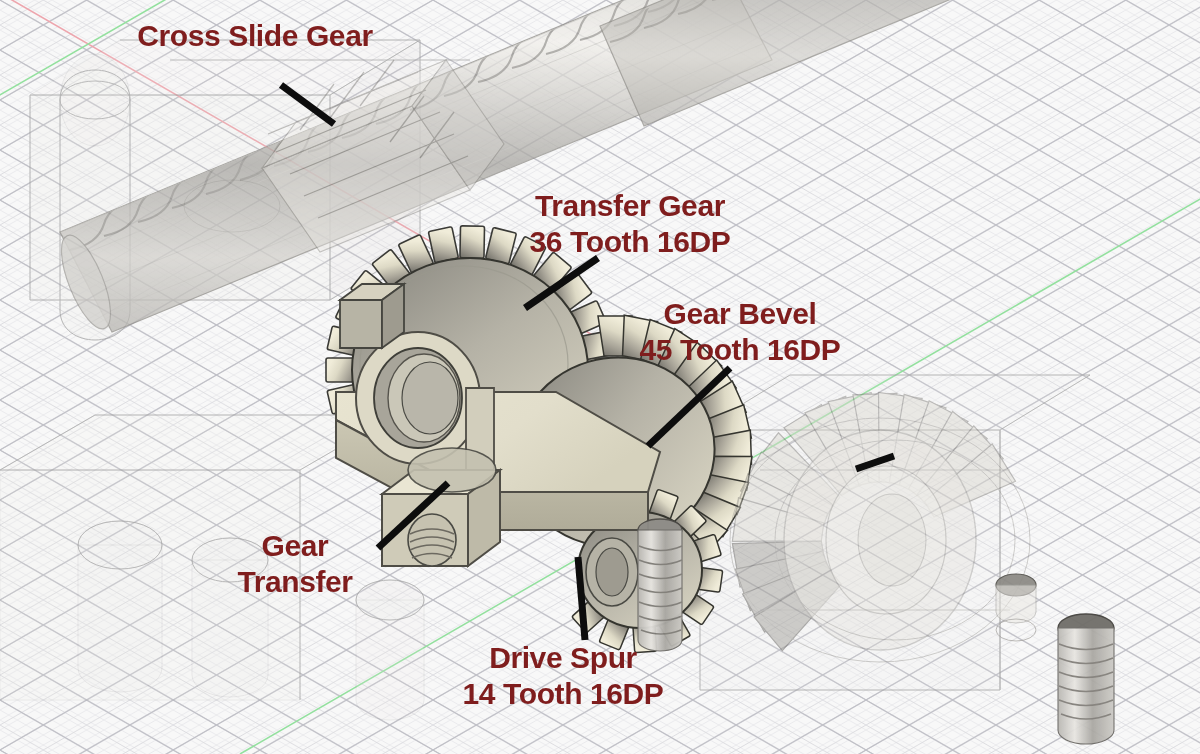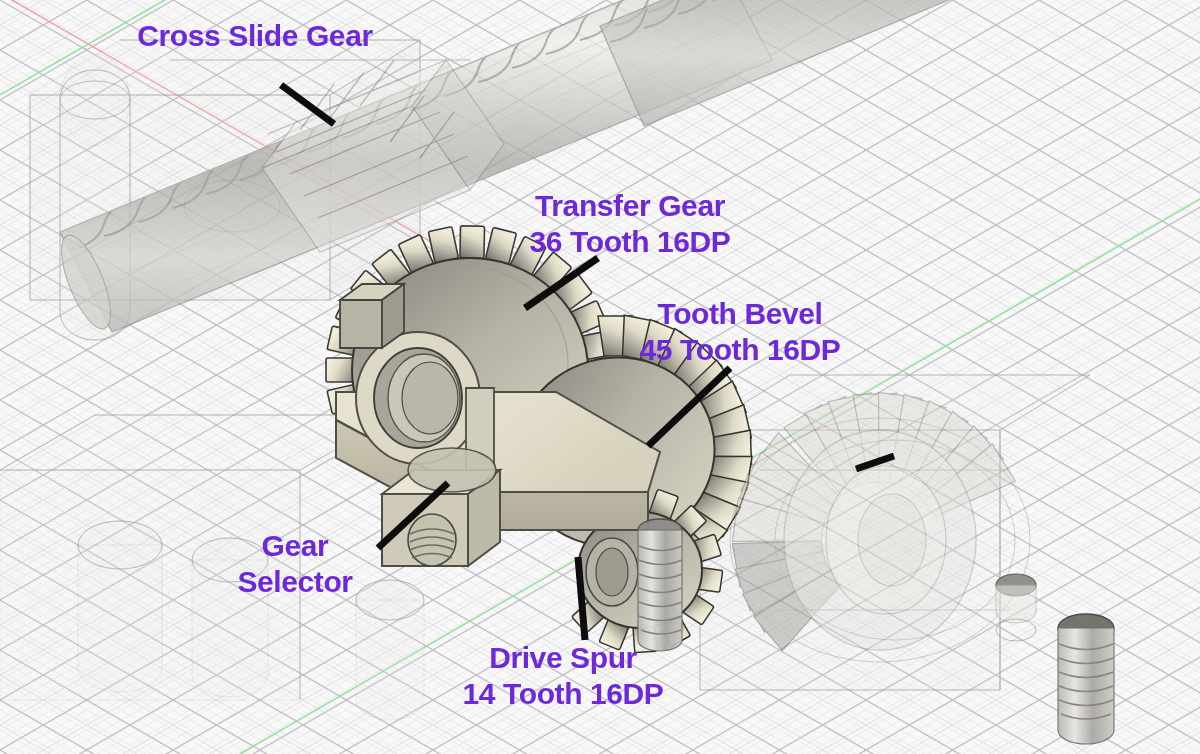--- a/index.html
+++ b/index.html
@@ -17,21 +17,21 @@
   }
   #stage svg.layer{
     position:absolute;
     left:0; top:0;
     width:1200px;
     height:754px;
   }
   
   .callout{
     position:absolute;
-    color:#6d28d9;
+    color:#7f1d1d;
     font-family:"Liberation Sans", sans-serif;
     font-weight:bold;
     font-size:30px;
     line-height:36px;
     letter-spacing:-0.4px;
     white-space:nowrap;
     -webkit-font-smoothing:antialiased;
   }
   .callout .l1,.callout .l2{display:block;}
   .callout.c-center{text-align:center;}
@@ -553,28 +553,28 @@
     <div class="callout c-center" style="left:130px; top:18px; width:250px;">
       <span class="l1">Cross Slide Gear</span>
     </div>
 
     <div class="callout c-center" style="left:505px; top:188px; width:250px;">
       <span class="l1">Transfer Gear</span>
       <span class="l2">36 Tooth  16DP</span>
     </div>
 
     <div class="callout c-center" style="left:615px; top:296px; width:250px;">
-      <span class="l1">Tooth Bevel</span>
+      <span class="l1">Gear Bevel</span>
       <span class="l2">45 Tooth  16DP</span>
     </div>
 
 
     <div class="callout c-right" style="left:200px; top:528px; width:190px;">
       <span class="l1">Gear</span>
-      <span class="l2">Selector</span>
+      <span class="l2">Transfer</span>
     </div>
 
     <div class="callout c-center" style="left:448px; top:640px; width:230px;">
       <span class="l1">Drive Spur</span>
       <span class="l2">14 Tooth 16DP</span>
     </div>
 
   </div>
 
 </div>

